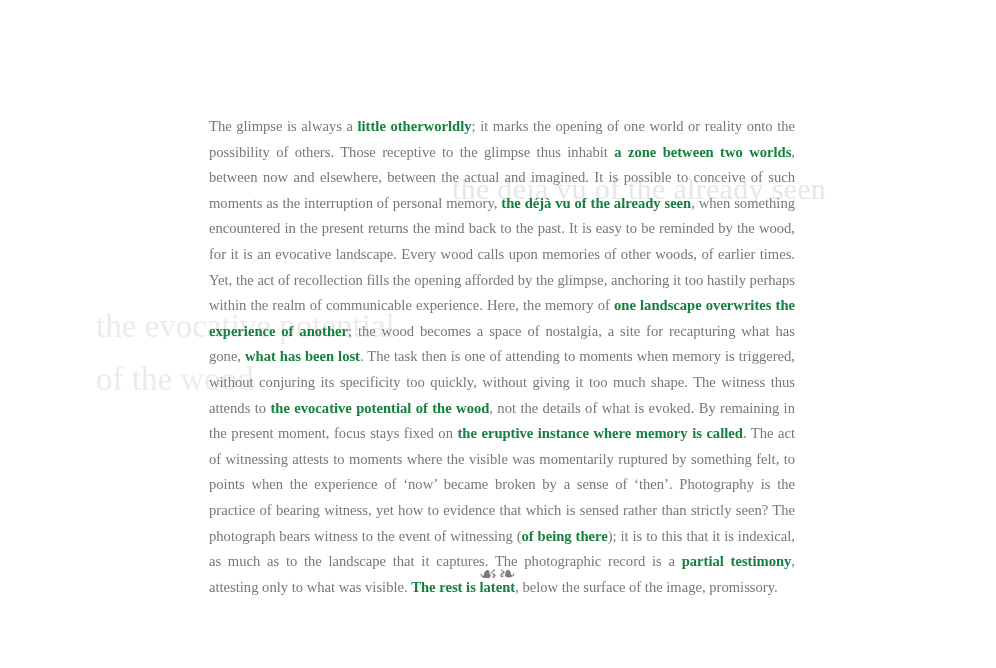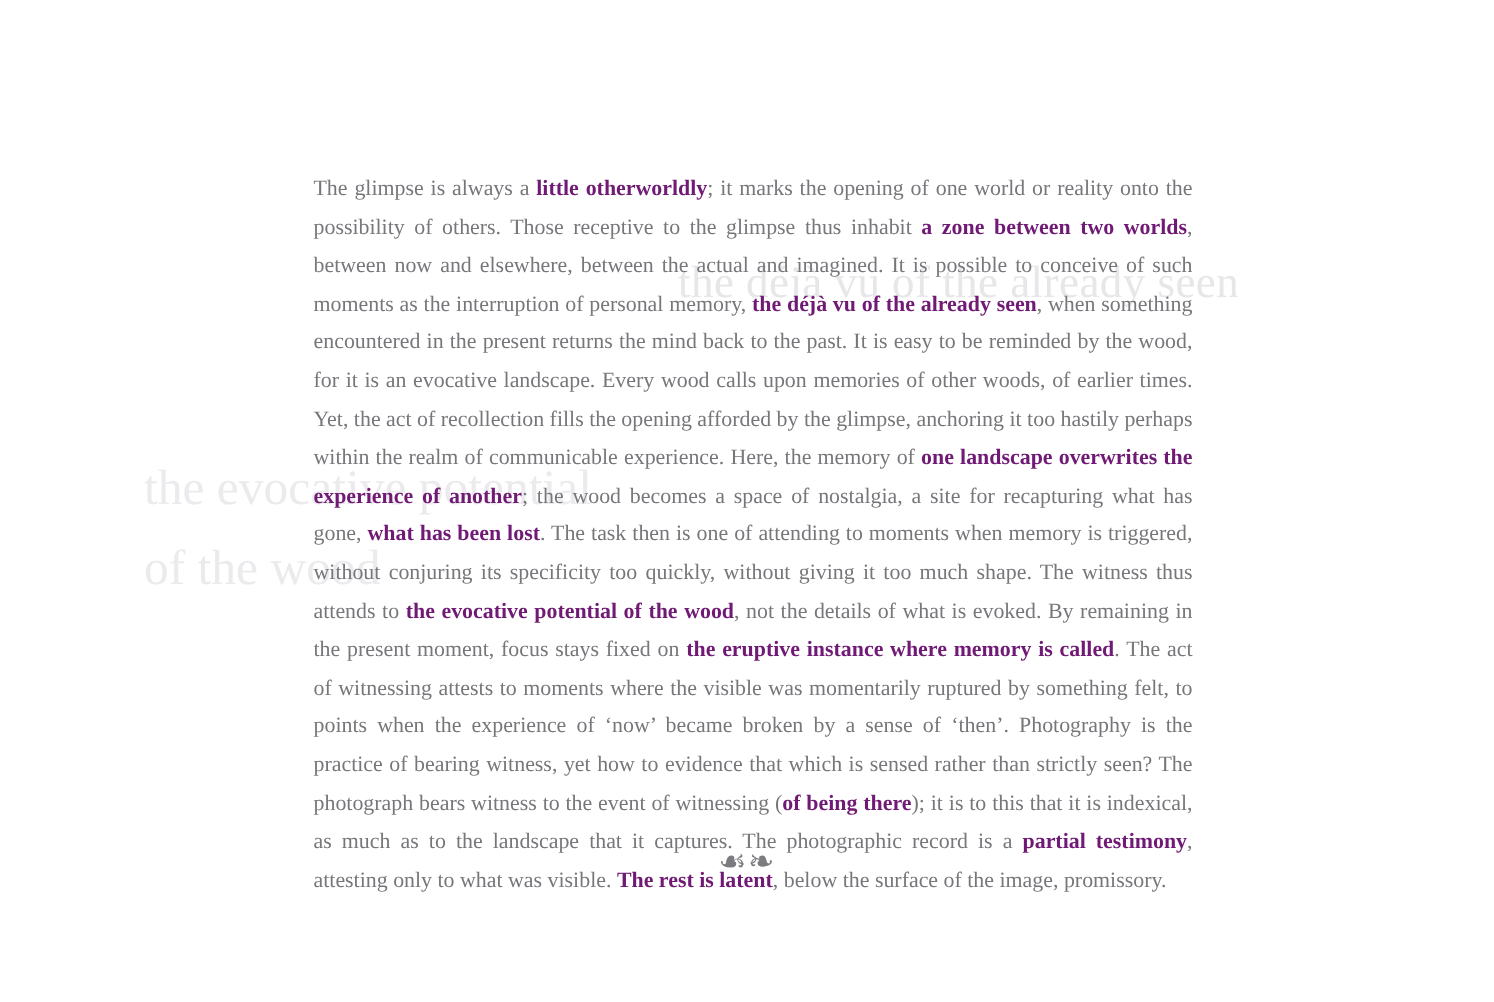--- a/index.html
+++ b/index.html
@@ -76,21 +76,21 @@
     left: 209px;
     top: 114px;
     width: 586px;
     font-size: 14.6px;
     line-height: 25.6px;
     text-align: justify;
     color: #77777b;
     z-index: 2;
   }
   #body-text b {
-    color: #701a75;
+    color: #15803d;
     font-weight: bold;
   }
 
   
   #ornament {
     position: absolute;
     left: 0;
     right: 0;
     top: 562px;
     text-align: center;

